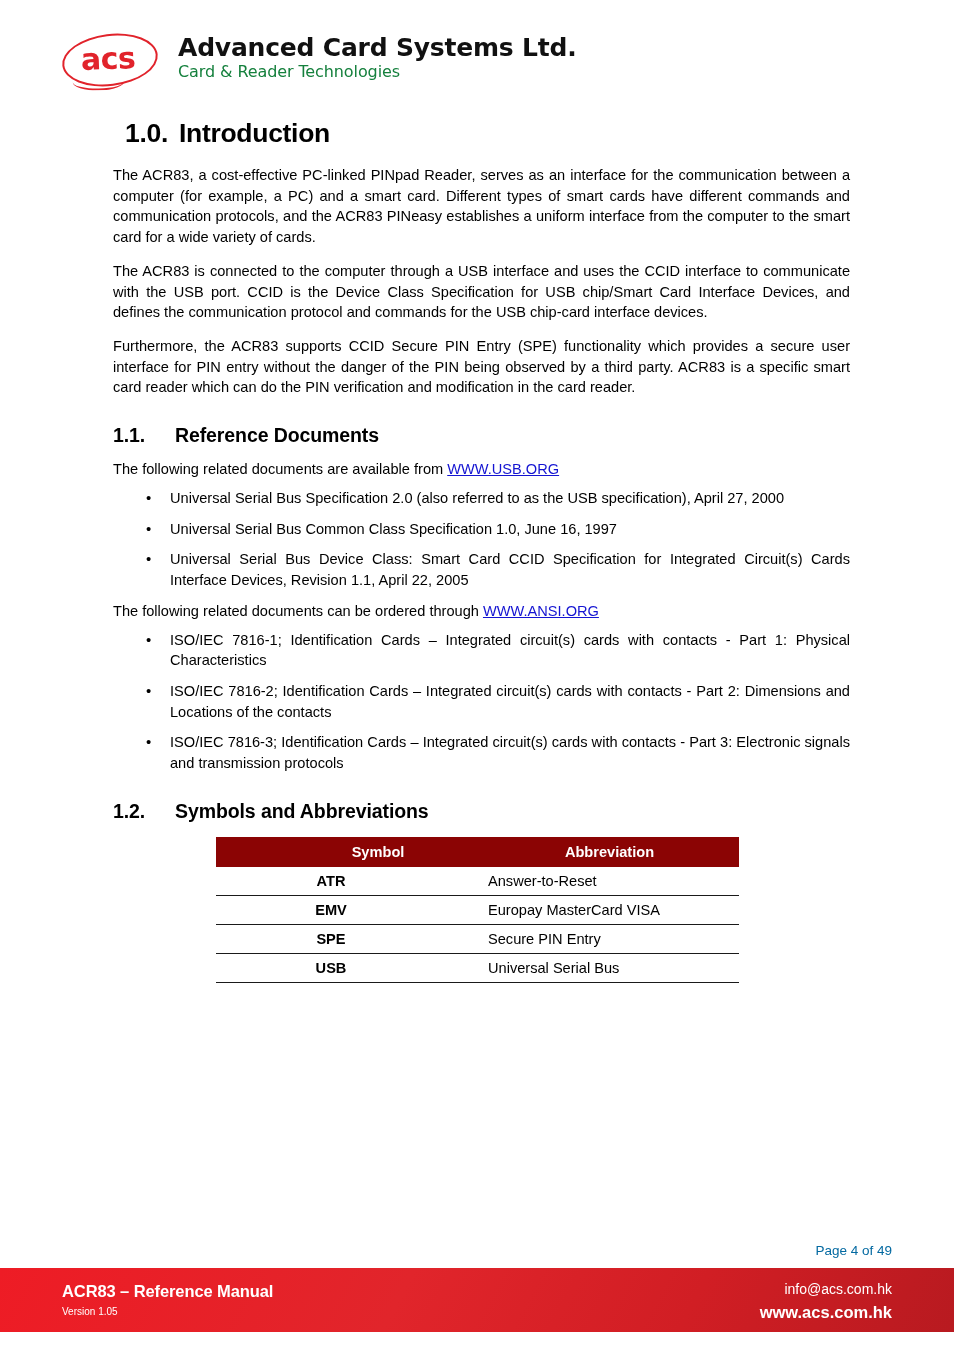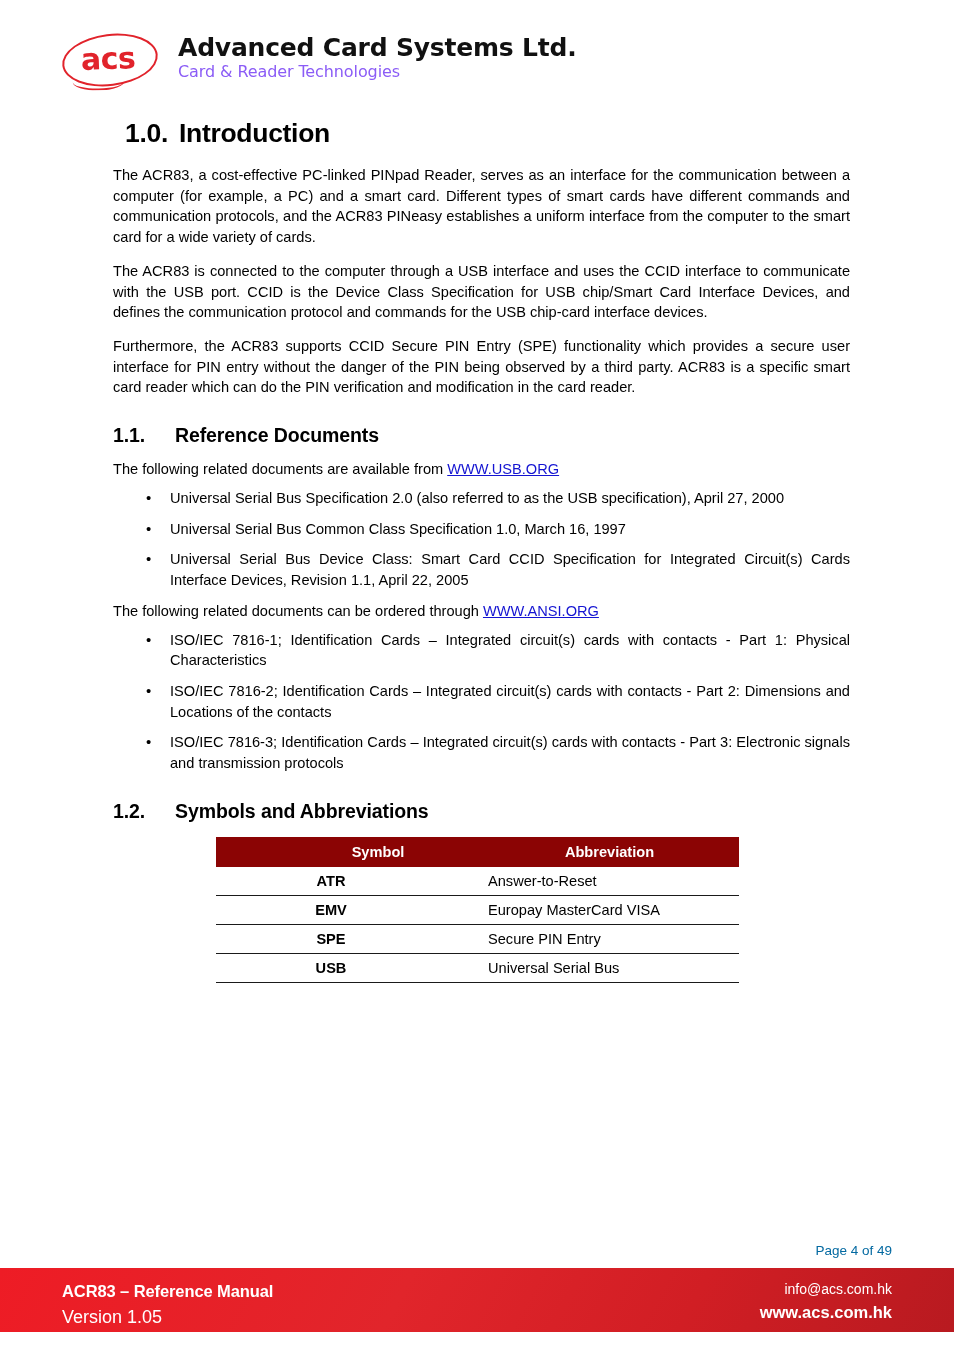--- a/index.html
+++ b/index.html
@@ -79,21 +79,21 @@
     font-family: "DejaVu Sans", sans-serif;
     font-size: 25px;
     font-weight: bold;
     color: #111111;
     letter-spacing: -0.2px;
     line-height: 1.05;
   }
   .brand-sub {
     font-family: "DejaVu Sans", sans-serif;
     font-size: 16px;
-    color: #8b5cf6;
+    color: #15803d;
     letter-spacing: -0.1px;
     margin-top: 3px;
     line-height: 1.05;
   }
 
   
   .content {
     position: absolute;
     top: 118px;
     left: 113px;
@@ -219,21 +219,21 @@
     justify-content: space-between;
     align-items: flex-start;
   }
   .foot-left .f-title {
     font-size: 16.5px;
     font-weight: bold;
     letter-spacing: -0.1px;
     line-height: 1.5;
   }
   .foot-left .f-ver {
-    font-size: 18px;
+    font-size: 10px;
     line-height: 1.55;
   }
   .foot-right {
     text-align: right;
   }
   .foot-right .f-mail {
     font-size: 14px;
     line-height: 1.5;
   }
   .foot-right .f-web {
@@ -276,21 +276,21 @@
     <span>The following related documents are available from </span><a class="doc-link" href="#">WWW.USB.ORG</a>
   </p>
 
   <ul class="doc-list">
     <li>
       <span class="bul">•</span>
       <span>Universal Serial Bus Specification 2.0 (also referred to as the USB specification), April 27, 2000</span>
     </li>
     <li>
       <span class="bul">•</span>
-      <span>Universal Serial Bus Common Class Specification 1.0, March 16, 1997</span>
+      <span>Universal Serial Bus Common Class Specification 1.0, June 16, 1997</span>
     </li>
     <li>
       <span class="bul">•</span>
       <span>Universal Serial Bus Device Class: Smart Card CCID Specification for Integrated Circuit(s) Cards Interface Devices, Revision 1.1, April 22, 2005</span>
     </li>
   </ul>
 
   <p class="intro-line">
     <span>The following related documents can be ordered through </span><a class="doc-link" href="#">WWW.ANSI.ORG</a>
   </p>

